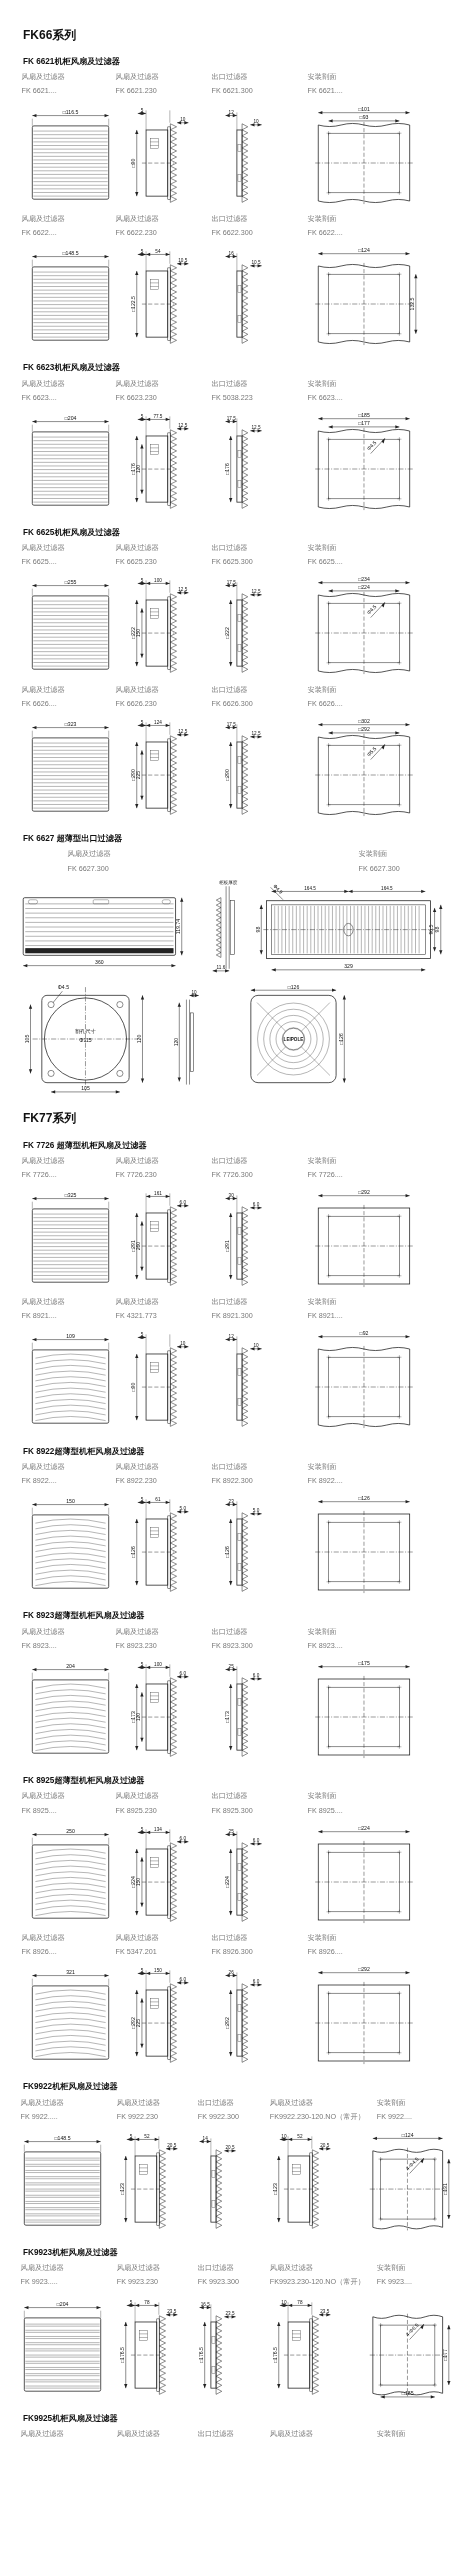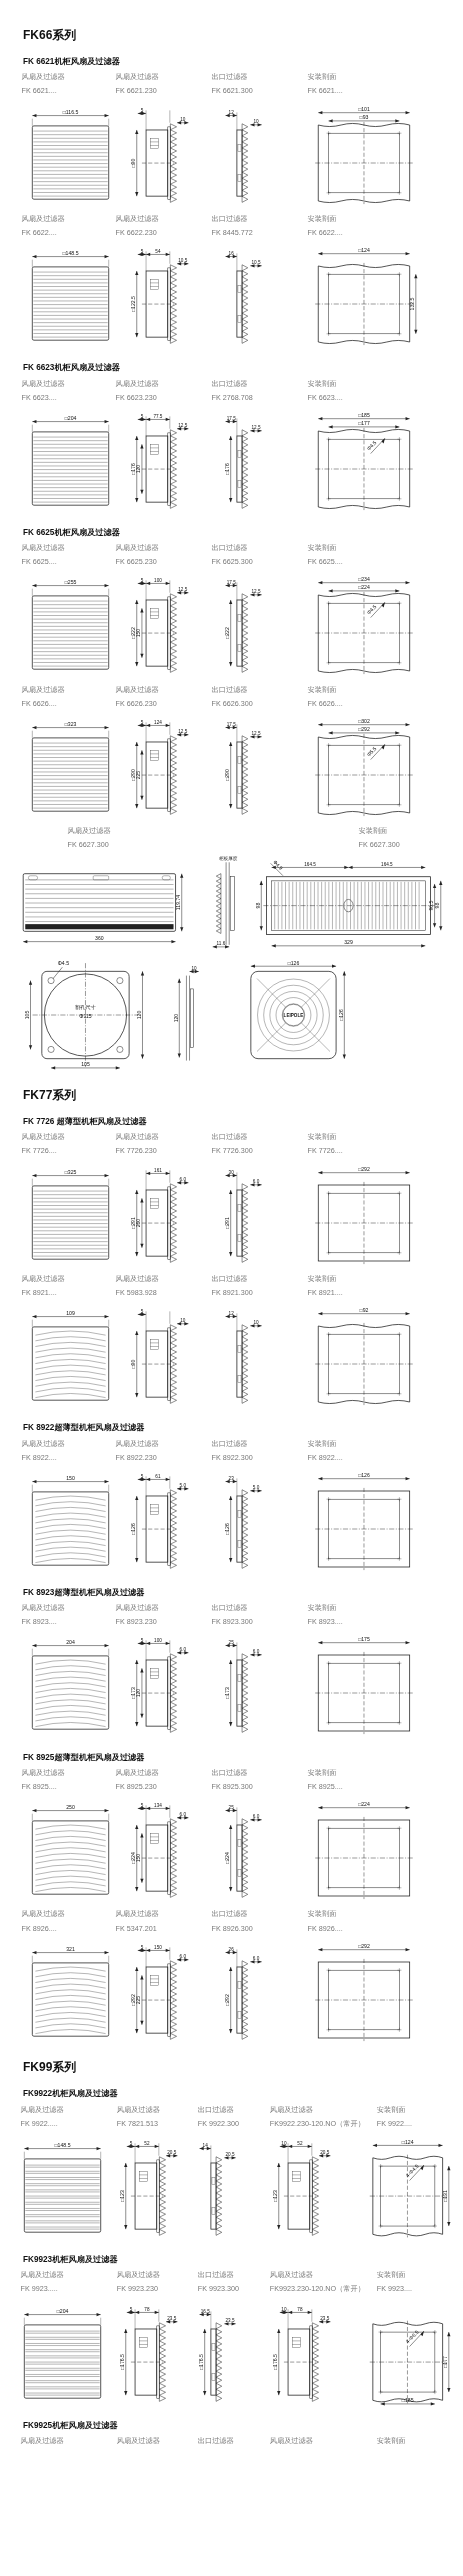--- a/index.html
+++ b/index.html
@@ -148,21 +148,21 @@
           <div class="label-col" style="width: 94px;">
             <div class="col-name">风扇及过滤器</div>
             <div class="col-code">FK 6622....</div>
           </div>
           <div class="label-col" style="width: 96px;">
             <div class="col-name">风扇及过滤器</div>
             <div class="col-code">FK 6622.230</div>
           </div>
           <div class="label-col" style="width: 96px;">
             <div class="col-name">出口过滤器</div>
-            <div class="col-code">FK 8445.772</div>
+            <div class="col-code">FK 6622.300</div>
           </div>
           <div class="label-col" style="width: 132px;">
             <div class="col-name">安装剖面</div>
             <div class="col-code">FK 6622....</div>
           </div>
         </div>
         <div class="drawing-row" style="padding-left: 21.6px;">
           <div class="drawing-col" style="width: 94px;"><svg width="96" height="106" viewBox="0 0 186 205">
       <line class="dl" x1="20" y1="30" x2="168" y2="30"></line>
               <path class="ah" d="M20 30 l8 -3.2 v6.4 z"></path>
@@ -265,21 +265,21 @@
           <div class="label-col" style="width: 94px;">
             <div class="col-name">风扇及过滤器</div>
             <div class="col-code">FK 6623....</div>
           </div>
           <div class="label-col" style="width: 96px;">
             <div class="col-name">风扇及过滤器</div>
             <div class="col-code">FK 6623.230</div>
           </div>
           <div class="label-col" style="width: 96px;">
             <div class="col-name">出口过滤器</div>
-            <div class="col-code">FK 2768.708</div>
+            <div class="col-code">FK 5038.223</div>
           </div>
           <div class="label-col" style="width: 132px;">
             <div class="col-name">安装剖面</div>
             <div class="col-code">FK 6623....</div>
           </div>
         </div>
         <div class="drawing-row" style="padding-left: 21.6px;">
           <div class="drawing-col" style="width: 94px;"><svg width="96" height="106" viewBox="0 0 186 205">
       <line class="dl" x1="20" y1="30" x2="168" y2="30"></line>
               <path class="ah" d="M20 30 l8 -3.2 v6.4 z"></path>
@@ -636,20 +636,21 @@
               <path class="ah" d="M40 40 l8 -3.2 v6.4 z"></path>
               <path class="ah" d="M178 40 l-8 -3.2 v6.4 z"></path>
               <text class="dt" x="109" y="37" text-anchor="middle">□292</text>
               <line class="dl" x1="122" y1="92" x2="150" y2="62"></line>
               <path class="ah" d="M150 62 l-7 6 l4.2 4.2 z"></path>
               <text class="dt" transform="rotate(-45 120 88)" x="120" y="86">Φ5.5</text>
             </svg></div>
         </div>
       </div>
       <div class="product-block">
+        <h3 class="product-title">FK 6627 超薄型出口过滤器</h3>
         <div class="label-row" style="padding-left: 15.5px;">
           <div class="label-col" style="width: 181px; padding-left: 52px;">
             <div class="col-name">风扇及过滤器</div>
             <div class="col-code">FK 6627.300</div>
           </div>
           <div class="label-col" style="width: 58px;"></div>
           <div class="label-col" style="width: 196px; padding-left: 52px;">
             <div class="col-name">安装剖面</div>
             <div class="col-code">FK 6627.300</div>
           </div>
@@ -955,21 +956,21 @@
     </section>
     <section class="series-block">
       <div class="product-block">
         <div class="label-row" style="padding-left: 21.6px;">
           <div class="label-col" style="width: 94px;">
             <div class="col-name">风扇及过滤器</div>
             <div class="col-code">FK 8921....</div>
           </div>
           <div class="label-col" style="width: 96px;">
             <div class="col-name">风扇及过滤器</div>
-            <div class="col-code">FK 5983.928</div>
+            <div class="col-code">FK 4321.773</div>
           </div>
           <div class="label-col" style="width: 96px;">
             <div class="col-name">出口过滤器</div>
             <div class="col-code">FK 8921.300</div>
           </div>
           <div class="label-col" style="width: 132px;">
             <div class="col-name">安装剖面</div>
             <div class="col-code">FK 8921....</div>
           </div>
         </div>
@@ -1501,31 +1502,30 @@
               <line class="thin" x1="178" y1="176" x2="178" y2="184"></line>
               <line class="dl" x1="20" y1="24" x2="198" y2="24"></line>
               <path class="ah" d="M20 24 l8 -3.2 v6.4 z"></path>
               <path class="ah" d="M198 24 l-8 -3.2 v6.4 z"></path>
               <text class="dt" x="109" y="21" text-anchor="middle">□292</text>
             </svg></div>
         </div>
       </div>
     </section>
     <section class="series-block">
-      <h2 class="series-title">FK99系列</h2>
       <div class="product-block">
         <h3 class="product-title">FK9922机柜风扇及过滤器</h3>
         <div class="label-row" style="padding-left: 14.4px;">
           <div class="label-col" style="width: 91px; padding-left: 6.2px;">
             <div class="col-name">风扇及过滤器</div>
             <div class="col-code">FK 9922.....</div>
           </div>
           <div class="label-col" style="width: 81px; padding-left: 5.2px;">
             <div class="col-name">风扇及过滤器</div>
-            <div class="col-code">FK 7821.513</div>
+            <div class="col-code">FK 9922.230</div>
           </div>
           <div class="label-col" style="width: 72px;">
             <div class="col-name">出口过滤器</div>
             <div class="col-code">FK 9922.300</div>
           </div>
           <div class="label-col" style="width: 107px;">
             <div class="col-name">风扇及过滤器</div>
             <div class="col-code">FK9922.230-120.NO（常开）</div>
           </div>
           <div class="label-col" style="width: 89px;">

